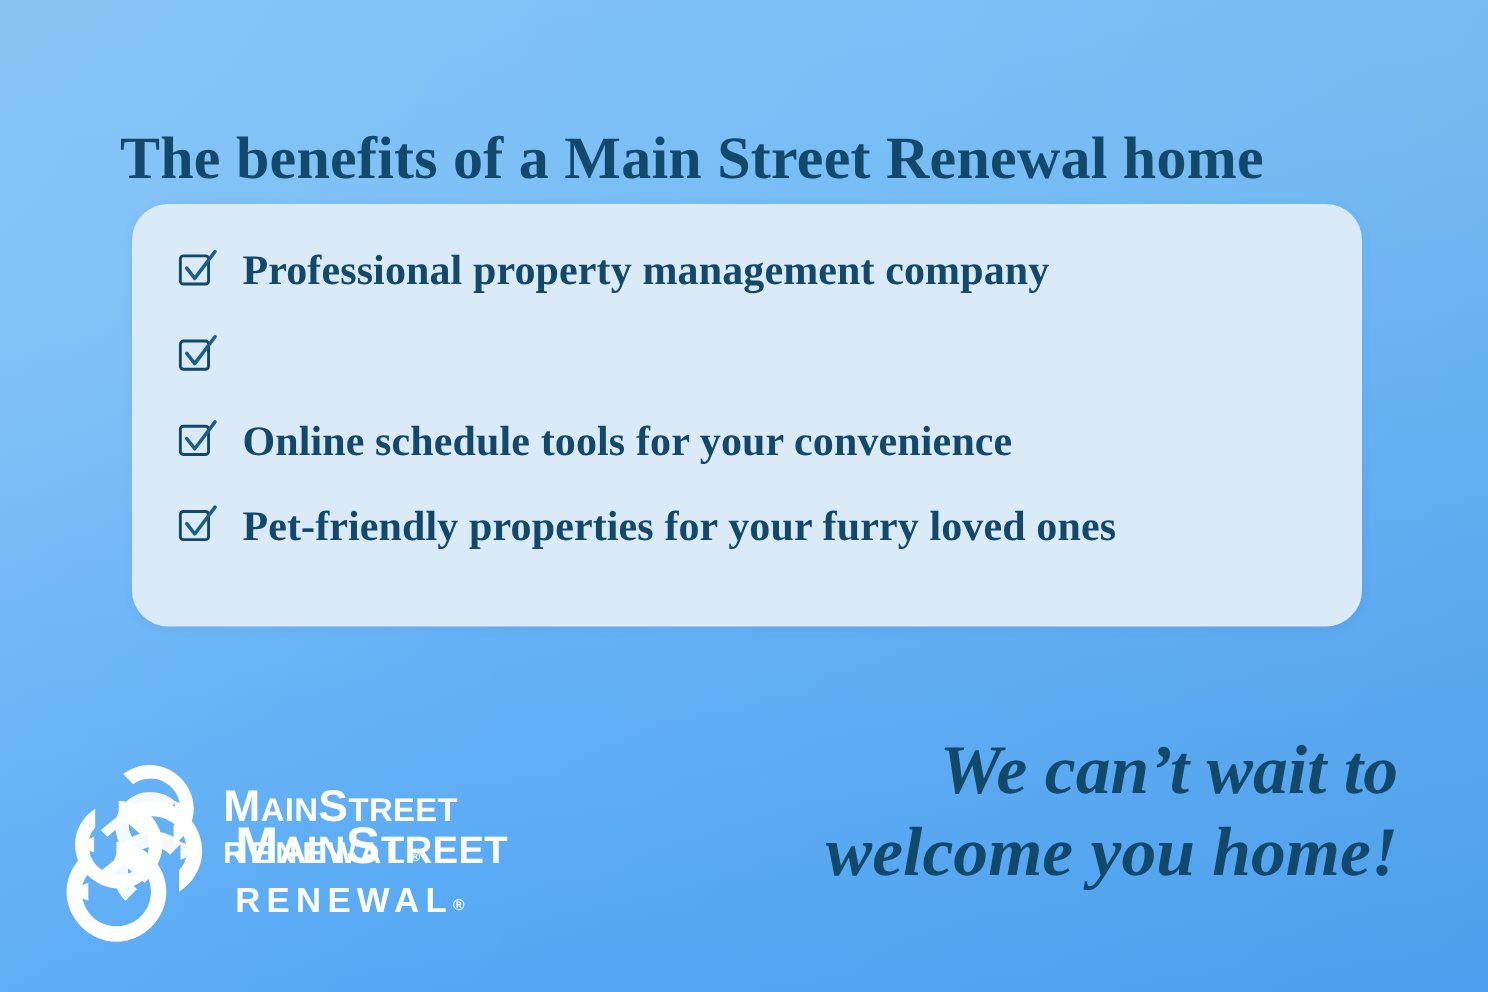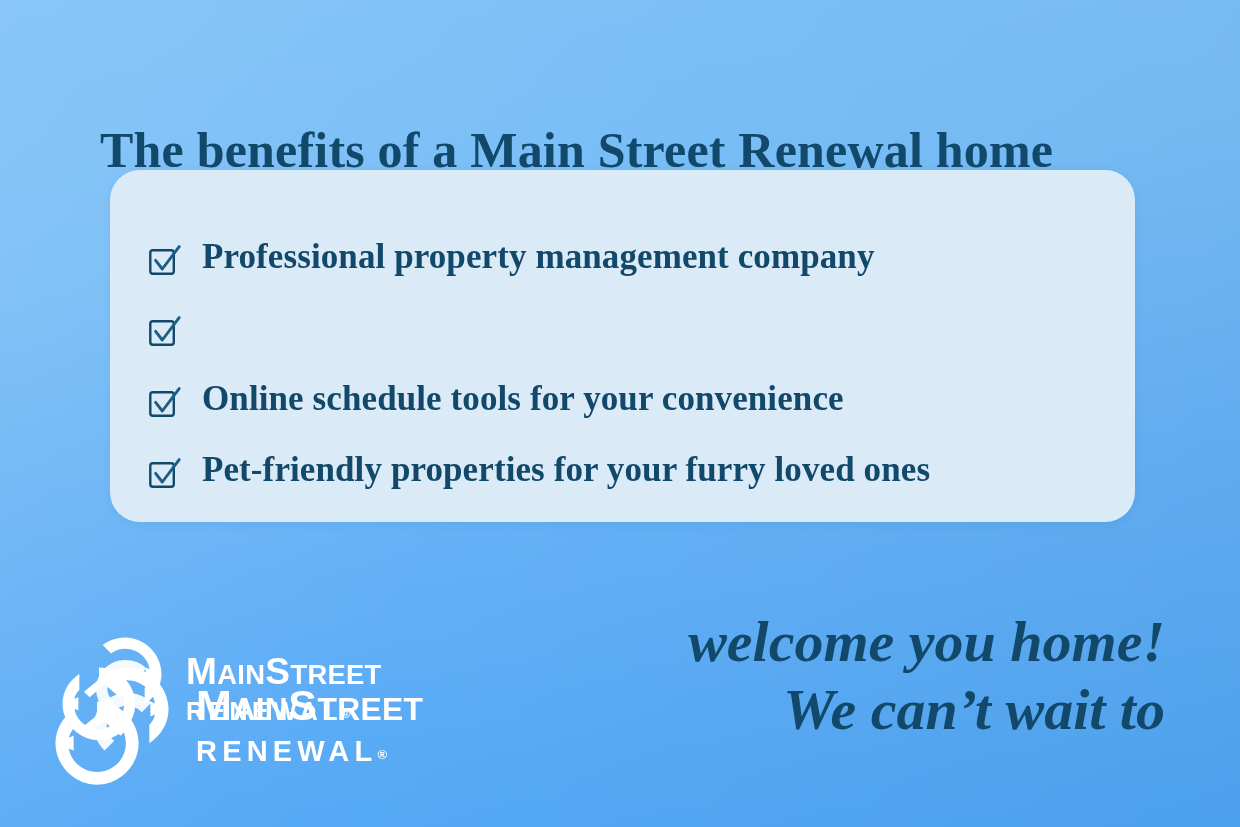--- a/index.html
+++ b/index.html
@@ -25,21 +25,21 @@
     position: absolute;
     inset: 0;
     background: linear-gradient(118deg, rgba(255,255,255,0.10) 0%, rgba(255,255,255,0.00) 45%, rgba(0,0,0,0.035) 100%);
     pointer-events: none;
   }
 
   
   .headline {
     position: absolute;
     left: 100px;
-    top: 86px;
+    top: 67px;
     width: 1060px;
     color: #12496B;
     font-family: "Liberation Serif", "DejaVu Serif", serif;
     font-weight: bold;
     font-size: 50px;
     line-height: 60px;
     letter-spacing: 0.2px;
     white-space: nowrap;
     z-index: 3;
   }
@@ -62,21 +62,21 @@
     left: 38px;
     top: 36px;
     right: 20px;
     list-style: none;
     margin: 0;
     padding: 0;
   }
 
   .benefit-item {
     display: flex;
-    align-items: flex-end;
+    align-items: flex-start;
     height: 71px;
     gap: 20px;
   }
 
   .check-icon {
     flex: 0 0 auto;
     width: 34px;
     height: 34px;
     position: relative;
     display: block;
@@ -215,22 +215,22 @@
             <path d="M7.6 17.4 L14.3 26.0 L31.2 3.6" fill="none" stroke="#1B5E86" stroke-width="2.9" stroke-linecap="round" stroke-linejoin="round"></path>
           </svg>
         </span>
         <span class="benefit-text">Pet-friendly properties for your furry loved ones</span>
       </li>
 
     </ul>
   </div>
 
   <div class="tagline">
+    <span class="tagline-line">We can’t wait to</span>
     <span class="tagline-line">welcome you home!</span>
-    <span class="tagline-line">We can’t wait to</span>
   </div>
 
   <div class="logo-lockup logo-a">
     <span class="logo-mark">
       <svg width="112" height="112" viewBox="0 0 120 120">
         <g fill="#FFFFFF">
           <path d="M74 6 C95 6 113 24 113 45 C113 58 106 70 95 77 L95 60 C99 56 101 51 101 45 C101 30 89 18 74 18 C68 18 63 20 59 23 L50 14 C57 9 65 6 74 6 Z"></path>
           <path d="M113 45 L96 38 L96 52 Z"></path>
           <path d="M46 38 C67 38 85 56 85 77 C85 98 67 116 46 116 C25 116 7 98 7 77 C7 64 14 52 25 45 L25 62 C21 66 19 71 19 77 C19 92 31 104 46 104 C61 104 73 92 73 77 C73 62 61 50 46 50 Z"></path>
           <path d="M7 77 L24 70 L24 84 Z"></path>

